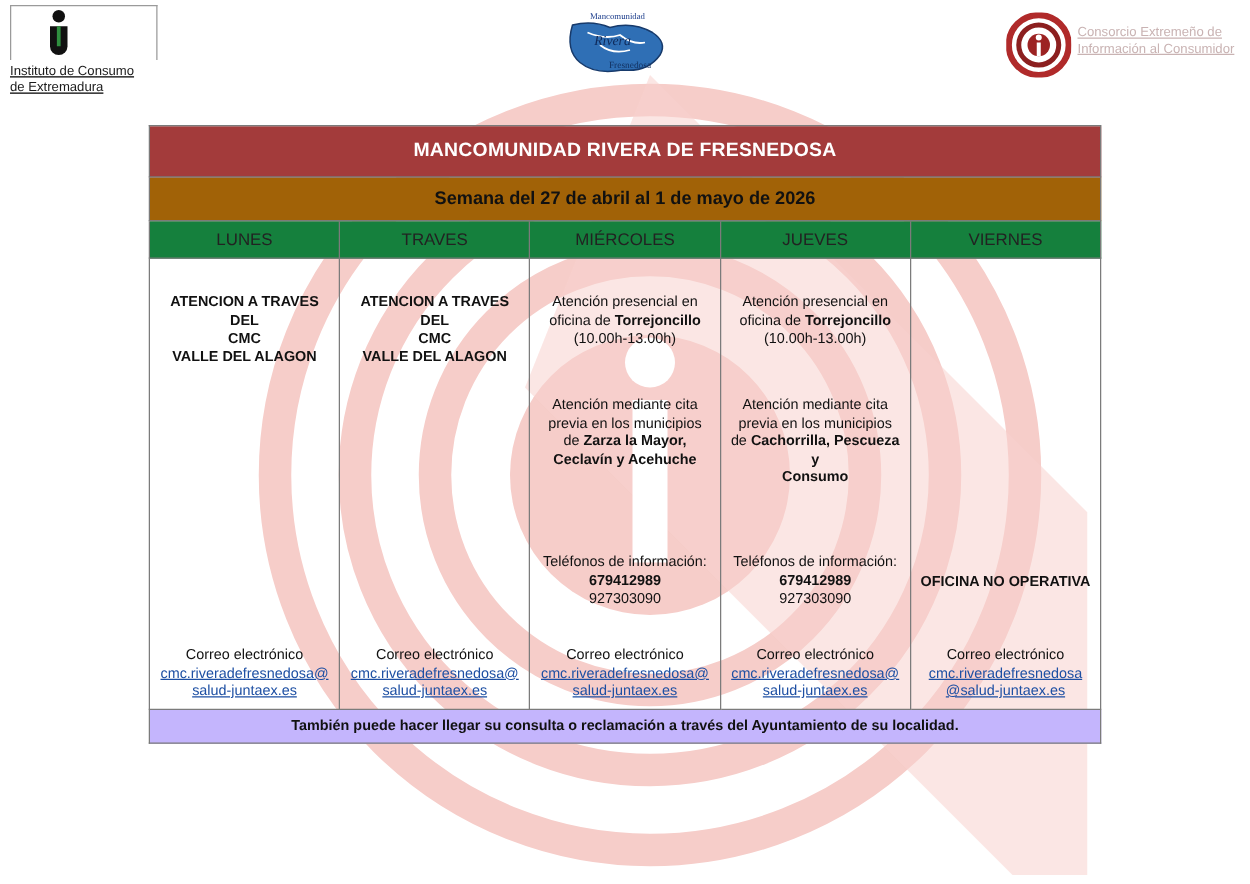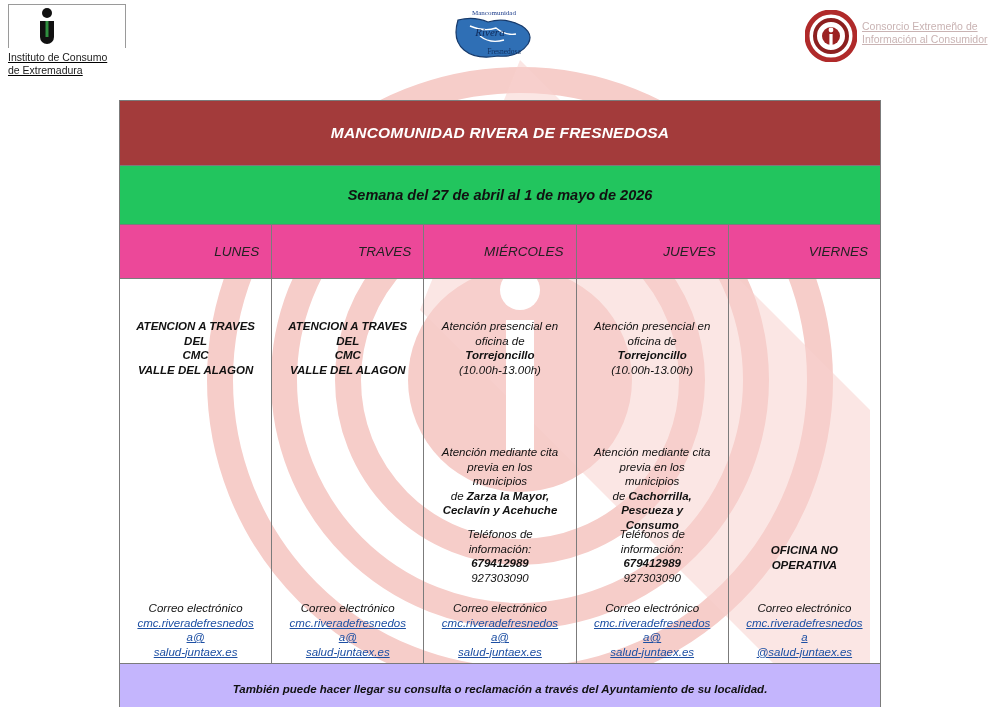--- a/index.html
+++ b/index.html
@@ -103,45 +103,44 @@
     z-index: 3;
   }
   table.cal {
     border-collapse: collapse;
     width: 762px;
     table-layout: fixed;
     background: transparent;
   }
   table.cal td, table.cal th {
     border: 1px solid #7b7b7b;
-    padding: 12px;
-    font-style: italic;
+    padding: 0;
   }
   .title-bar {
     background: #a33b3b;
     color: #ffffff;
     font-size: 15.5px;
     font-weight: bold;
     text-align: center;
     height: 40px;
     letter-spacing: .2px;
   }
   .week-bar {
-    background: #22c55e;
+    background: #a16207;
     color: #111111;
     font-size: 14.5px;
     font-weight: bold;
     text-align: center;
     height: 34px;
   }
   .dayhead {
-    background: #ec4899;
+    background: #15803d;
     color: #222222;
     font-size: 13.5px;
-    text-align: right;
+    text-align: center;
     height: 29px;
     font-weight: normal;
   }
   .daycell {
     background: transparent;
     vertical-align: top;
     height: 360px;
     position: relative;
   }
   .cellwrap {
@@ -154,21 +153,21 @@
     left: 4px;
     right: 4px;
     text-align: center;
     font-size: 11.5px;
     line-height: 14.5px;
     color: #111111;
   }
   .blk.bold { font-weight: bold; }
   .blk b { font-weight: bold; }
   .blk-top   { top: 28px; }
-  .blk-cita  { top: 110px; margin-top: 44px; }
+  .blk-cita  { top: 110px; }
   .blk-tel   { top: 236px; }
   .blk-mail  { top: 310px; }
   .blk-center{ top: 240px; font-weight: bold; margin-top: 12px; }
   .mail-line {
     color: #1d4fa3;
     text-decoration: underline;
     word-break: break-all;
     display: inline-block;
     cursor: pointer;
   }

